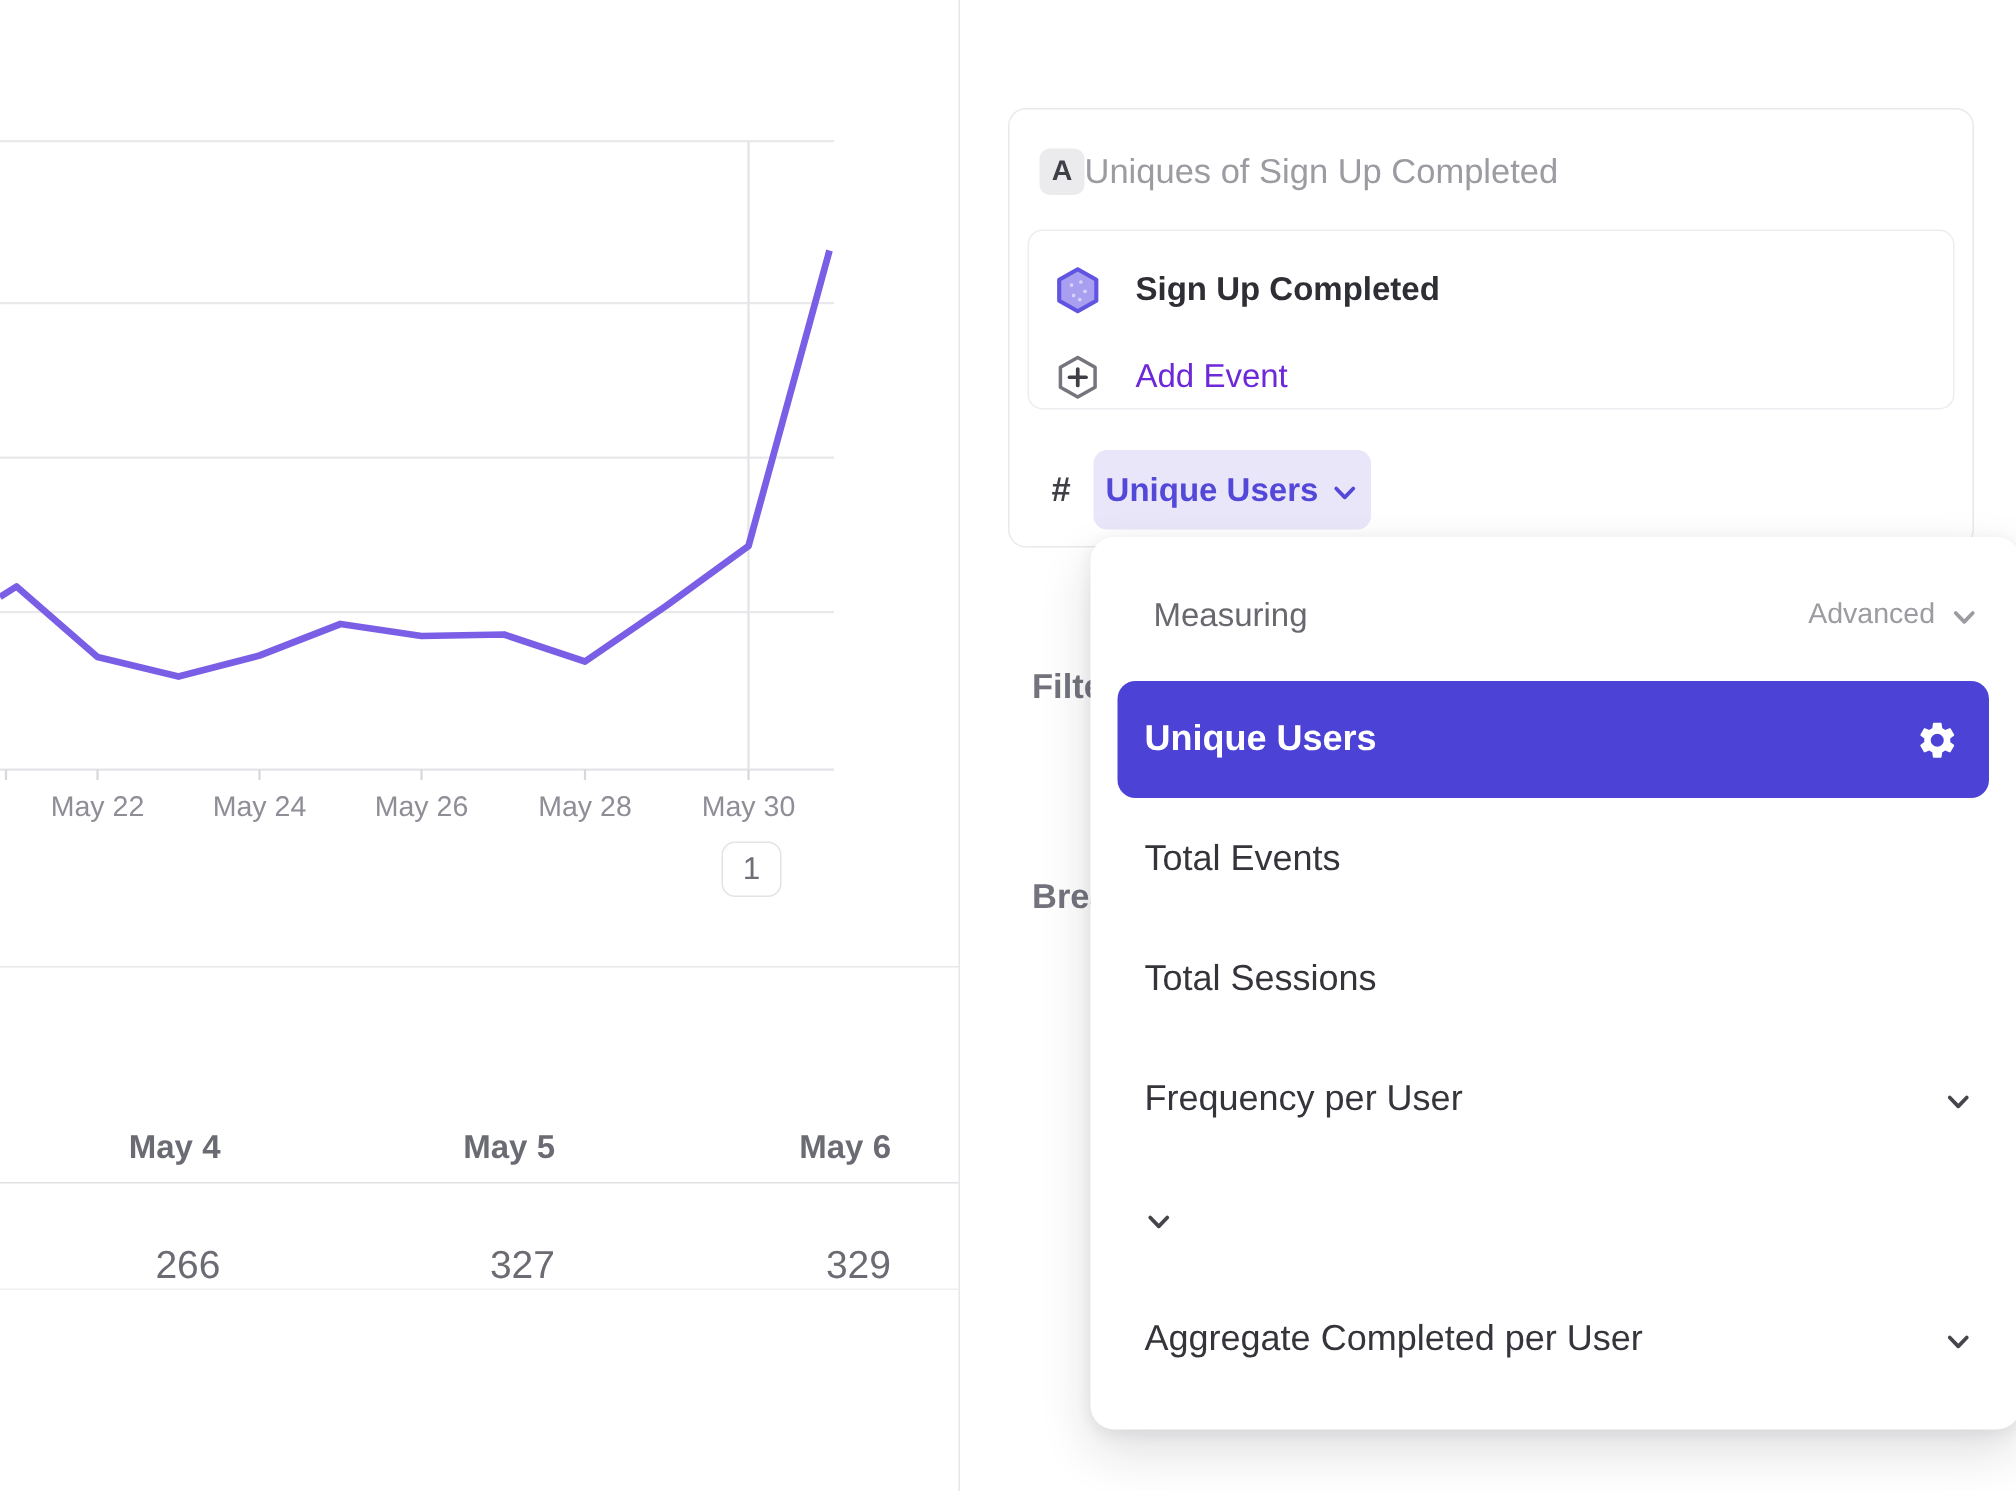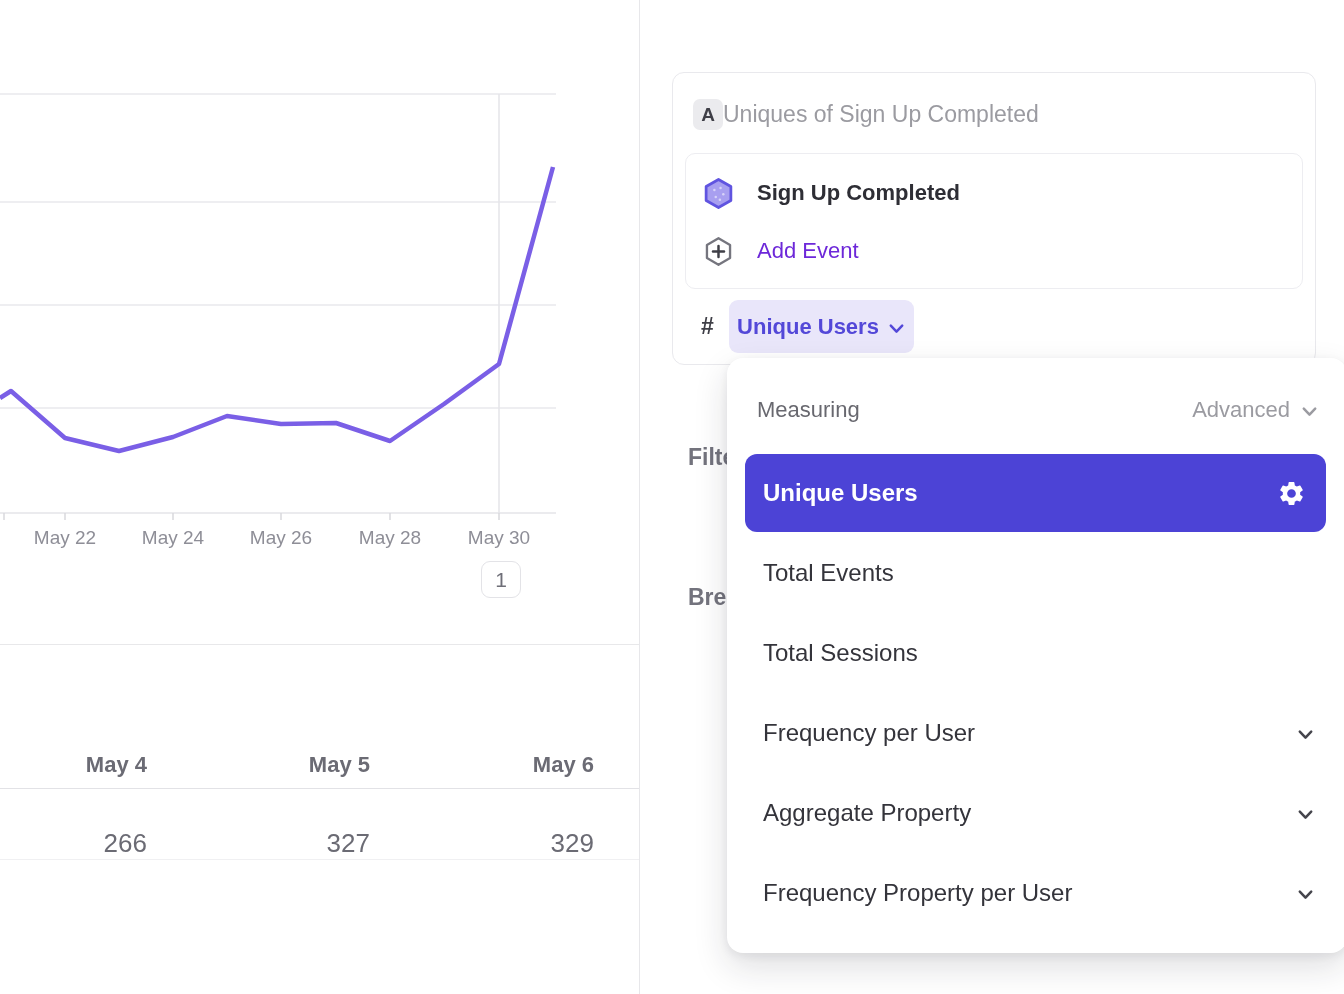--- a/index.html
+++ b/index.html
@@ -21,43 +21,43 @@
   .col1{left:0;width:147px;} .col2{left:150px;width:220px;} .col3{left:374px;width:220px;}
   .axis-label{fill:#8e8e97;font-size:19px;font-family:"Liberation Sans",sans-serif;}
 
   
   .qcard{position:absolute;left:672px;top:72px;width:644px;height:293px;background:#fff;
     border:1px solid #e9e9ed;border-radius:12px;box-sizing:border-box;}
   .series-row{position:absolute;left:20px;top:26px;display:flex;align-items:center;}
   .series-badge{width:30px;height:31px;background:#ebebee;border-radius:7px;color:#3f3f47;
     font-weight:700;font-size:19px;display:flex;align-items:center;justify-content:center;}
   .series-title{margin-left:0;color:#9b9ba1;font-size:23px;font-weight:500;}
-  .event-card{position:absolute;left:12px;top:80px;width:618px;height:136px;border:1px solid #ededf1;
+  .event-card{position:absolute;left:12px;top:80px;width:618px;height:120px;border:1px solid #ededf1;
     border-radius:10px;box-sizing:border-box;padding:10px 0;}
   .event-row{height:58px;display:flex;align-items:center;padding-left:16px;cursor:pointer;}
   .event-row .lbl{margin-left:22px;font-size:22px;}
   .event-name{color:#2e2e35;font-weight:700;}
   .add-event{color:#6d28d9;font-weight:500;}
   .metric-row{position:absolute;left:28px;top:227px;display:flex;align-items:center;}
   .hash{color:#3f3f47;font-size:23px;font-weight:600;width:18px;}
   .metric-pill{margin-left:10px;background:#e9e6fa;border-radius:9px;height:53px;width:185px;
     display:flex;align-items:center;justify-content:center;color:#5348d8;font-size:22px;font-weight:700;cursor:pointer;}
   .metric-pill .chev{margin-left:8px;margin-top:3px;color:#5348d8;}
 
   
   .section-label{position:absolute;left:688px;color:#73737d;font-size:23px;font-weight:700;z-index:1;}
   .lab-filter{top:444px;} .lab-breakdown{top:584px;}
 
   
   .dropdown{position:absolute;left:727px;top:358px;width:620px;height:595px;background:#fff;z-index:5;
     border-radius:16px;box-shadow:0 14px 34px rgba(25,25,45,.14),0 3px 10px rgba(25,25,45,.07);box-sizing:border-box;
     padding:36px 0 0 0;}
-  .dd-header{display:flex;align-items:center;justify-content:space-between;height:32px;margin:0 28px 28px 30px;gap:44px;}
+  .dd-header{display:flex;align-items:center;justify-content:space-between;height:32px;margin:0 28px 28px 42px;gap:44px;}
   .dd-measuring{color:#68686f;font-size:22px;font-weight:500;}
-  .dd-mode{display:flex;align-items:center;color:#9b9ba1;font-size:22px;font-weight:500;cursor:pointer;}
+  .dd-mode{display:flex;align-items:center;color:#9b9ba1;font-size:19px;font-weight:500;cursor:pointer;}
   .dd-mode .chev{margin-left:10px;margin-top:3px;color:#9b9ba1;}
   .dd-item{height:80px;display:flex;align-items:center;justify-content:space-between;
     padding:0 32px 0 36px;font-size:24px;font-weight:500;color:#34343b;cursor:pointer;}
   .dd-item .chev{color:#45454c;margin-top:3px;}
   .dd-item.selected{height:78px;margin:0 21px 1px 18px;padding:0 20px 0 18px;border-radius:12px;
     background:#4c43d6;color:#fff;font-weight:700;}
   .icon{display:inline-flex;align-items:center;justify-content:center;}
 </style>
 </head>
 <body>
@@ -177,29 +177,28 @@
         </div>
         <div class="dd-item">
           <span>Frequency per User</span>
           <span class="icon chev">
             <svg width="19" height="19" viewBox="0 0 16 16">
               <polyline points="3.2,5.6 8,10.6 12.8,5.6" fill="none" stroke="#45454c" stroke-width="2.1" stroke-linecap="round" stroke-linejoin="round"></polyline>
             </svg>
           </span>
         </div>
         <div class="dd-item">
-          <span>Aggregate Property</span>
           <span class="icon chev">
             <svg width="19" height="19" viewBox="0 0 16 16">
               <polyline points="3.2,5.6 8,10.6 12.8,5.6" fill="none" stroke="#45454c" stroke-width="2.1" stroke-linecap="round" stroke-linejoin="round"></polyline>
             </svg>
           </span>
         </div>
         <div class="dd-item">
-          <span>Frequency Property per User</span>
+          <span>Aggregate Completed per User</span>
           <span class="icon chev">
             <svg width="19" height="19" viewBox="0 0 16 16">
               <polyline points="3.2,5.6 8,10.6 12.8,5.6" fill="none" stroke="#45454c" stroke-width="2.1" stroke-linecap="round" stroke-linejoin="round"></polyline>
             </svg>
           </span>
         </div>
       </div>
   </div>
 
 </div>

